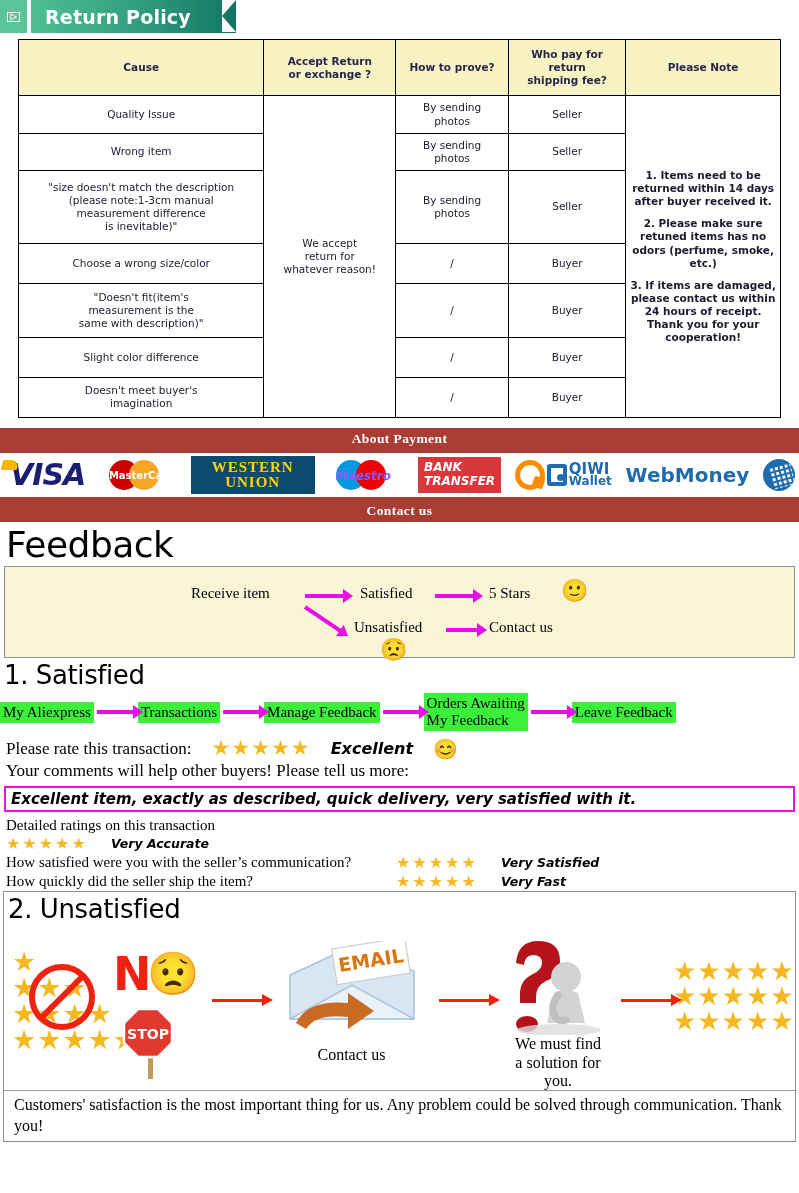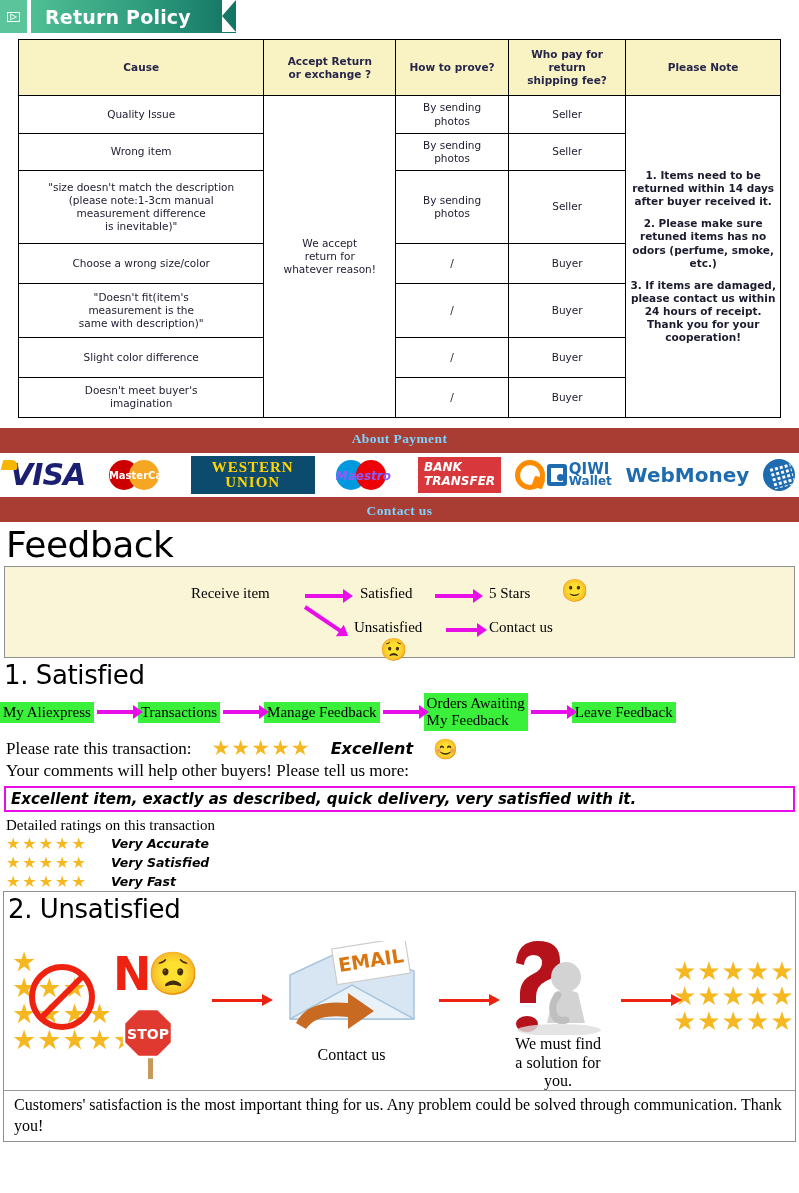--- a/index.html
+++ b/index.html
@@ -104,21 +104,21 @@
     font-weight: bold;
     line-height: 1.42;
     padding: 12px 6px 6px 8px;
   }
   td.note p { margin-bottom: 9px; }
   td.note p:last-child { margin-bottom: 0; }
 
   
   .red-bar {
     background: #a93d34;
-    color: #7dd3fc;
+    color: #ffffff;
     text-align: center;
     font-size: 13.5px;
     font-weight: bold;
     font-family: "Liberation Serif", serif;
     letter-spacing: 0.4px;
   }
   .bar-about { height: 22px; line-height: 22px; }
   .bar-contact { height: 22px; line-height: 22px; }
   .pay-strip {
     background: #a93d34;
@@ -578,24 +578,26 @@
 
 <div class="comment-box">Excellent item, exactly as described, quick delivery, very satisfied with it.</div>
 
 <div class="detail-head">Detailed ratings on this transaction</div>
 
 <div class="detail-row">
   <span class="detail-stars">★★★★★</span>
   <span class="detail-lbl">Very Accurate</span>
 </div>
 <div class="detail-row">
+  <span class="detail-q">How satisfied were you with the seller’s communication?</span>
   <span class="detail-stars">★★★★★</span>
   <span class="detail-lbl">Very Satisfied</span>
 </div>
 <div class="detail-row">
+  <span class="detail-q">How quickly did the seller ship the item?</span>
   <span class="detail-stars">★★★★★</span>
   <span class="detail-lbl">Very Fast</span>
 </div>
 
 <div class="sec2-wrap">
   <div class="sec-title">2. Unsatisfied</div>
 
   <div class="unsat-flow">
 
     <div style="position:relative;width:200px;height:150px;flex:0 0 auto">

